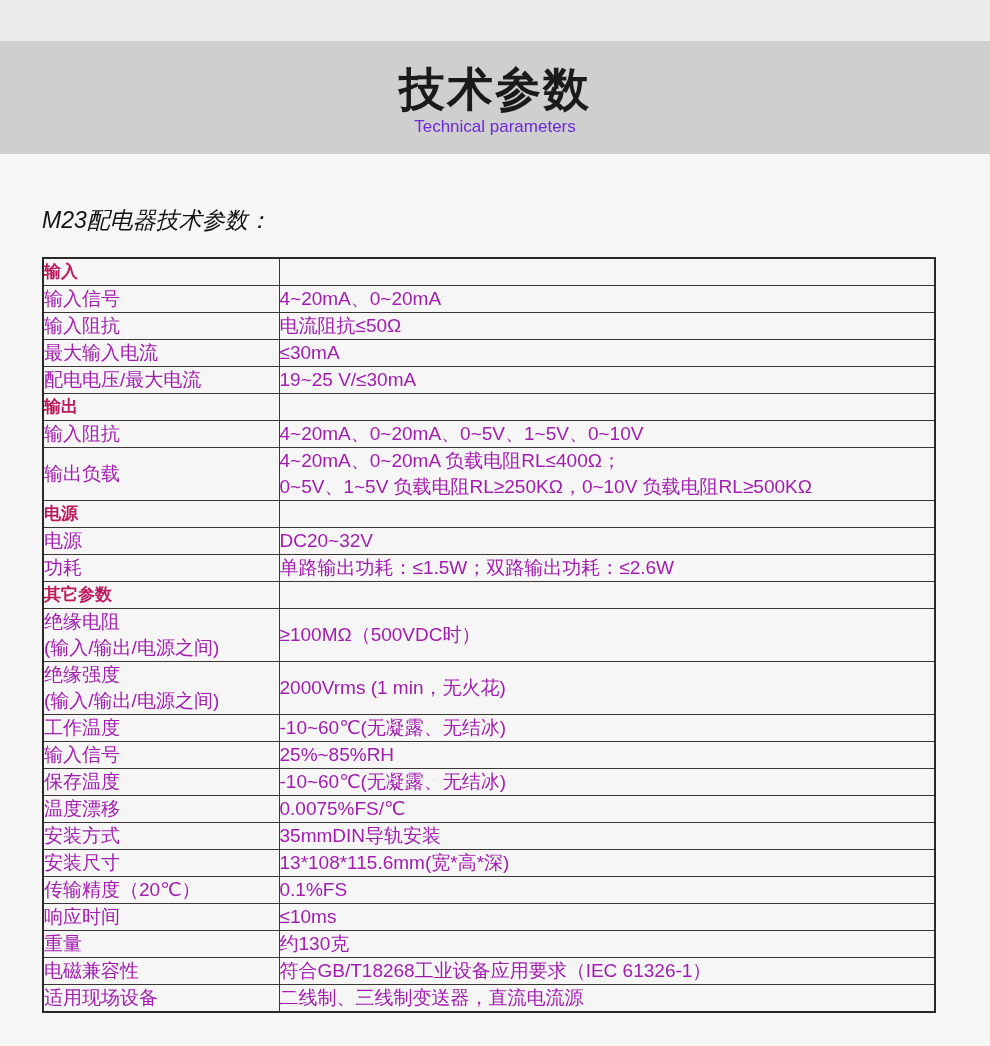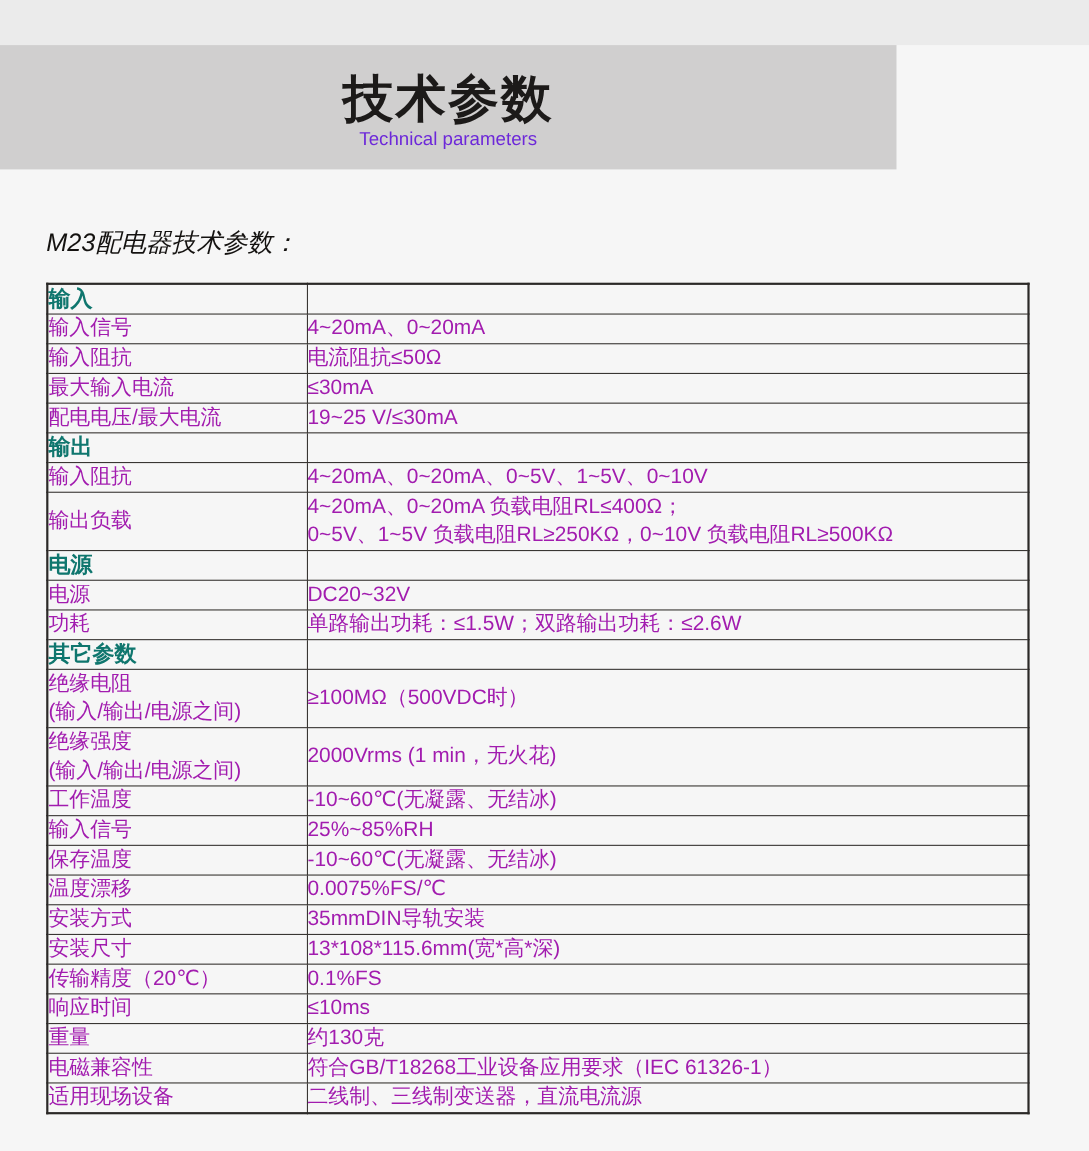--- a/index.html
+++ b/index.html
@@ -12,21 +12,21 @@
     background: #f6f6f6;
     overflow: hidden;
     position: relative;
   }
   .top-strip {
     width: 990px;
     height: 41px;
     background: #ebebeb;
   }
   .title-band {
-    width: 815px;
+    width: 990px;
     height: 113px;
     background: #d0cfcf;
     display: flex;
     flex-direction: column;
     align-items: center;
     justify-content: center;
     padding-top: 4px;
   }
   .page-title {
     font-size: 46px;
@@ -69,22 +69,22 @@
   }
   td.param-label {
     width: 236px;
     padding-left: 18px;
   }
   td.param-value {
     padding-left: 31px;
   }
   tr.section-row td.param-label {
     font-weight: 700;
-    font-size: 20px;
-    color: #0f766e;
+    font-size: 17px;
+    color: #be185d;
   }
 </style>
 </head>
 <body>
 
 <div class="top-strip"></div>
 
 <div class="title-band">
   <div class="page-title">技术参数</div>
   <div class="page-subtitle">Technical parameters</div>

